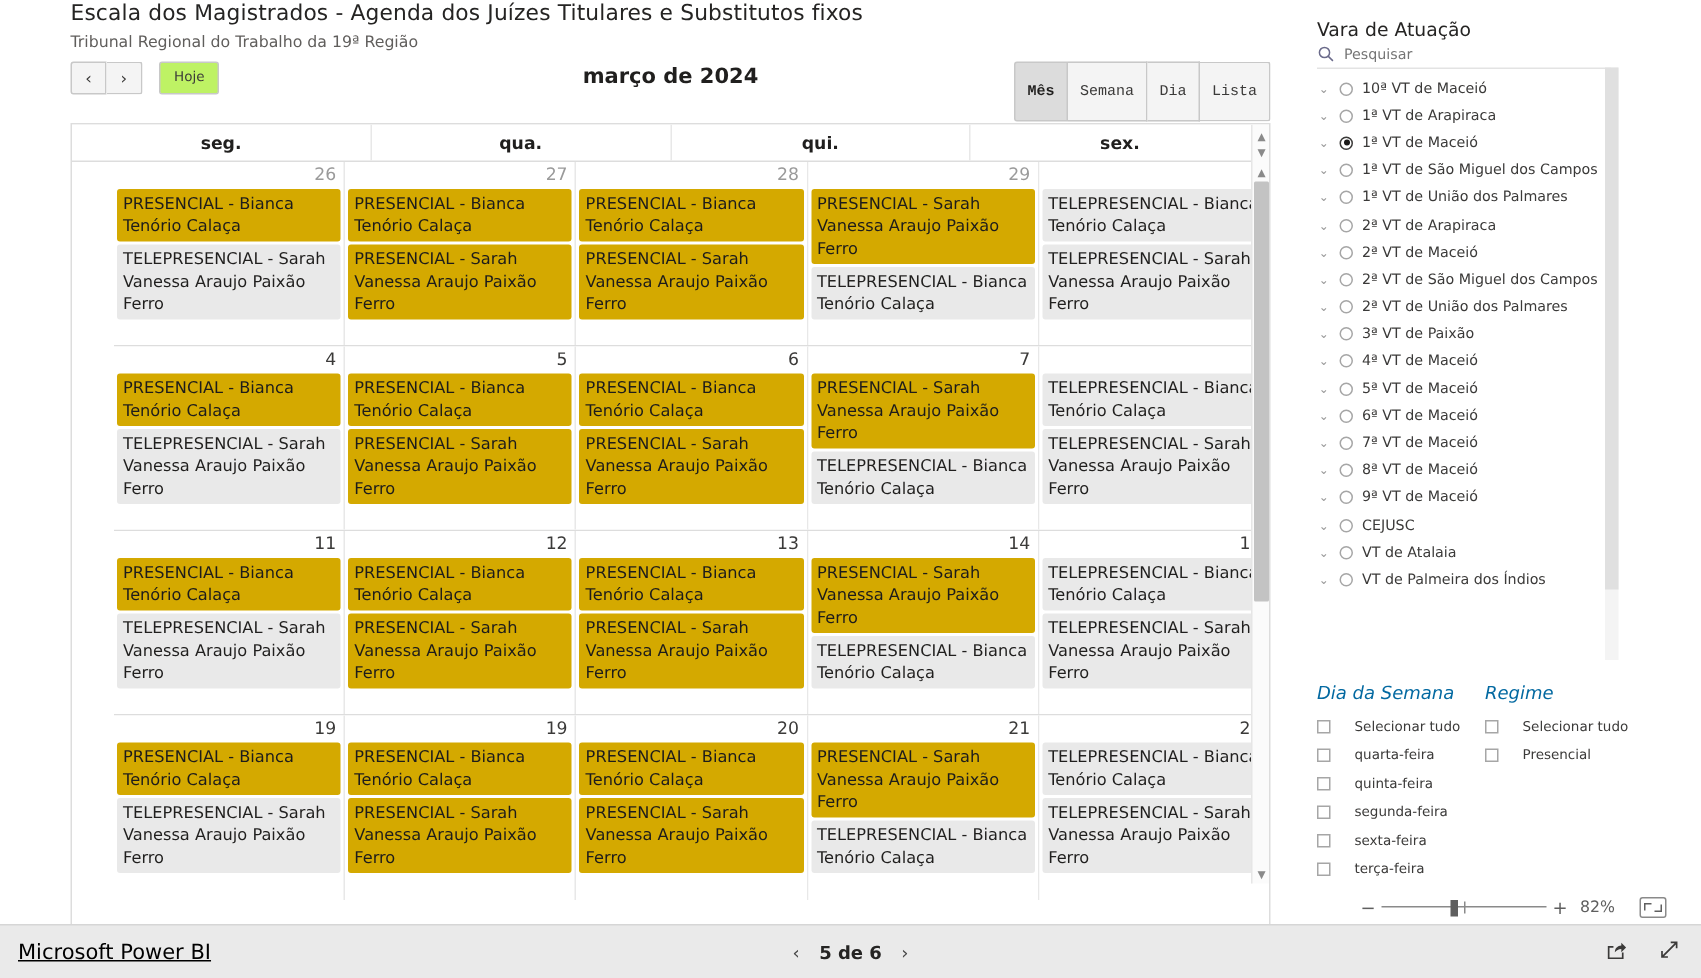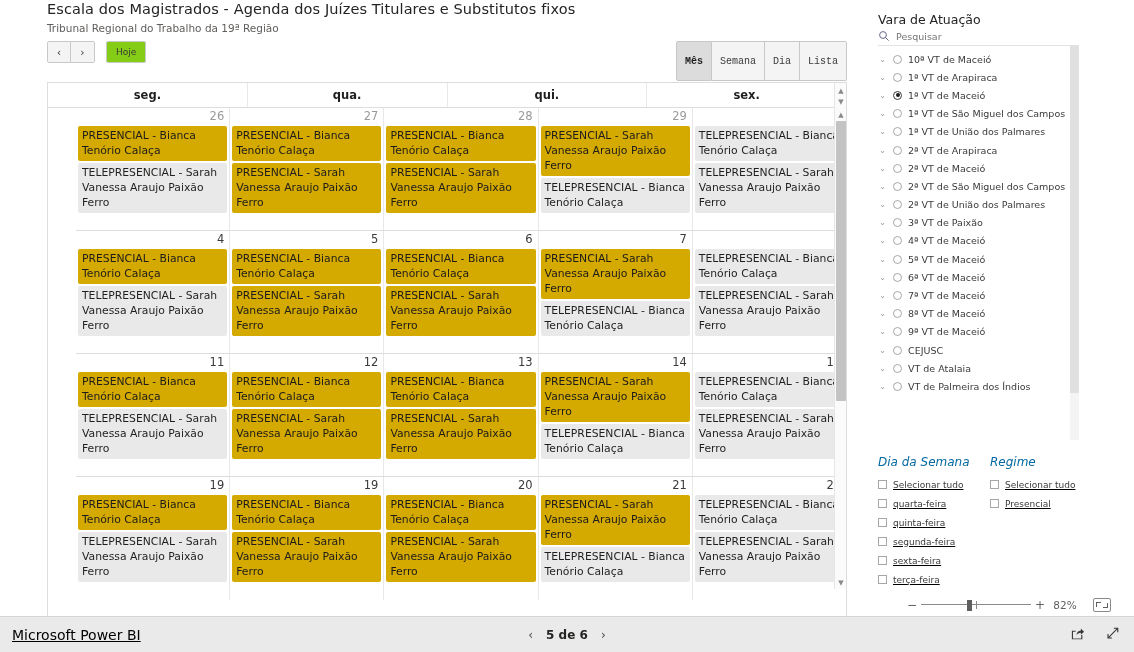--- a/index.html
+++ b/index.html
@@ -30,21 +30,21 @@
   .btn-group { position:absolute; left:0; top:0; display:flex; }
   .navbtn {
     width:24px; height:22px; border:1px solid #c8c8c8; background:#f4f4f4;
     display:flex; align-items:center; justify-content:center;
     font-size:11px; color:#3b3a39; cursor:pointer;
   }
   .navbtn.prev { border-radius:2px 0 0 2px; }
   .navbtn.next { border-radius:0 2px 2px 0; border-left:none; }
   .todaybtn {
     position:absolute; left:59px; top:0; height:22px; padding:4px 9px;
-    border:1px solid #c8c8c8; background:#84cc16; border-radius:2px;
+    border:1px solid #c8c8c8; background:#bef264; border-radius:2px;
     font-size:9px; color:#3b3a39; display:flex; align-items:center; cursor:pointer;
   }
   .cal-month {
     position:absolute; left:0; top:2px; width:800px; text-align:center;
     font-size:14px; font-weight:bold; color:#201f1e;
   }
   .view-group { position:absolute; right:0; top:0; display:flex; }
   .viewbtn {
     height:40px; padding:0 8px; border:1px solid #c8c8c8; border-left:none;
     background:#f4f4f4; font-size:10px; color:#3b3a39;
@@ -136,21 +136,21 @@
   .side-sb {
     position:absolute; left:1070px; top:45px; width:9px; height:395px;
     background:#f4f4f4;
   }
   .side-sb .thumb { position:absolute; left:0; top:0; width:9px; height:348px; background:#e0e0e0; }
 
   
   .filters { position:absolute; left:872px; top:455px; width:230px; display:flex; }
   .fcol { width:112px; }
   .fcol h4 { margin:0 0 6px 6px; font-size:12px; color:#0369a1; font-weight:400;font-style:italic; }
-  .chk-row { display:flex; align-items:center; gap:6px; height:19px; margin-left:6px;text-decoration:underline; }
+  .chk-row { display:flex; align-items:center; gap:16px; height:19px; margin-left:6px; }
   .chkbox { width:9px; height:9px; border:1px solid #a6a6a6; background:#fff; flex:0 0 9px; }
   .chk-row .lbl { font-size:9px; color:#3b3a39; white-space:nowrap; }
 
   
   .zoombar { position:absolute; left:905px; top:595px; width:225px; height:20px; display:flex; align-items:center; }
   .zb-minus, .zb-plus { font-size:12px; color:#5f5f5f; width:14px; text-align:center; cursor:pointer; }
   .zb-track { position:relative; width:110px; height:12px; margin:0 2px; }
   .zb-line { position:absolute; left:0; top:5px; width:110px; height:1px; background:#8a8a8a; }
   .zb-tick { position:absolute; left:55px; top:2px; width:1px; height:8px; background:#8a8a8a; }
   .zb-thumb { position:absolute; left:46px; top:1px; width:5px; height:11px; background:#5f5f5f; }
@@ -184,20 +184,21 @@
 </head>
 <body>
 
 <div class="app">
   <div class="canvas">
 
     <div class="rpt-title">Escala dos Magistrados - Agenda dos Juízes Titulares e Substitutos fixos</div>
     <div class="rpt-sub">Tribunal Regional do Trabalho da 19ª Região</div>
 
     <div class="cal-toolbar">
+      <div class="cal-month">março de 2024</div>
       <div class="btn-group">
         <div class="navbtn prev">‹</div>
         <div class="navbtn next">›</div>
       </div>
       <div class="todaybtn">Hoje</div>
       <div class="view-group">
         <div class="viewbtn active">Mês</div>
         <div class="viewbtn">Semana</div>
         <div class="viewbtn">Dia</div>
         <div class="viewbtn">Lista</div>

